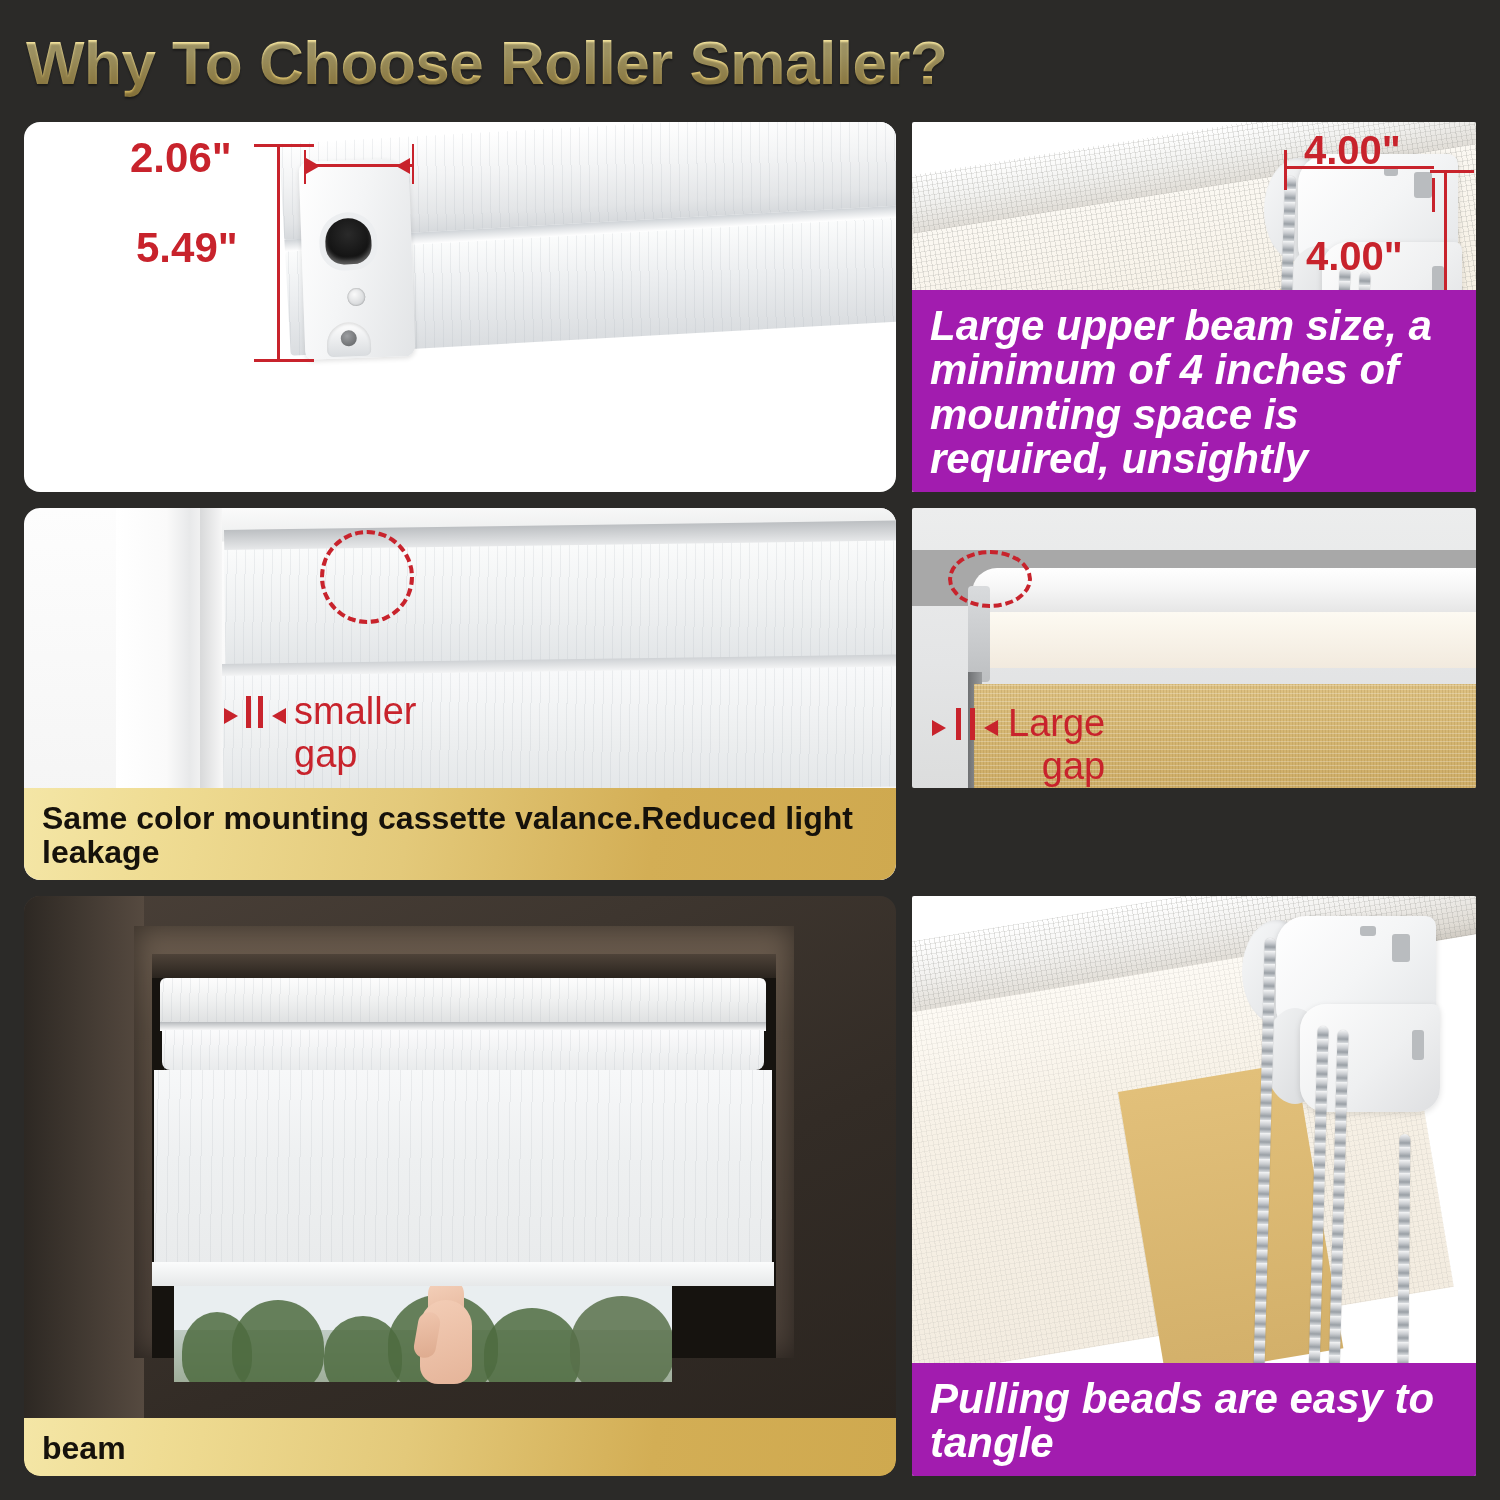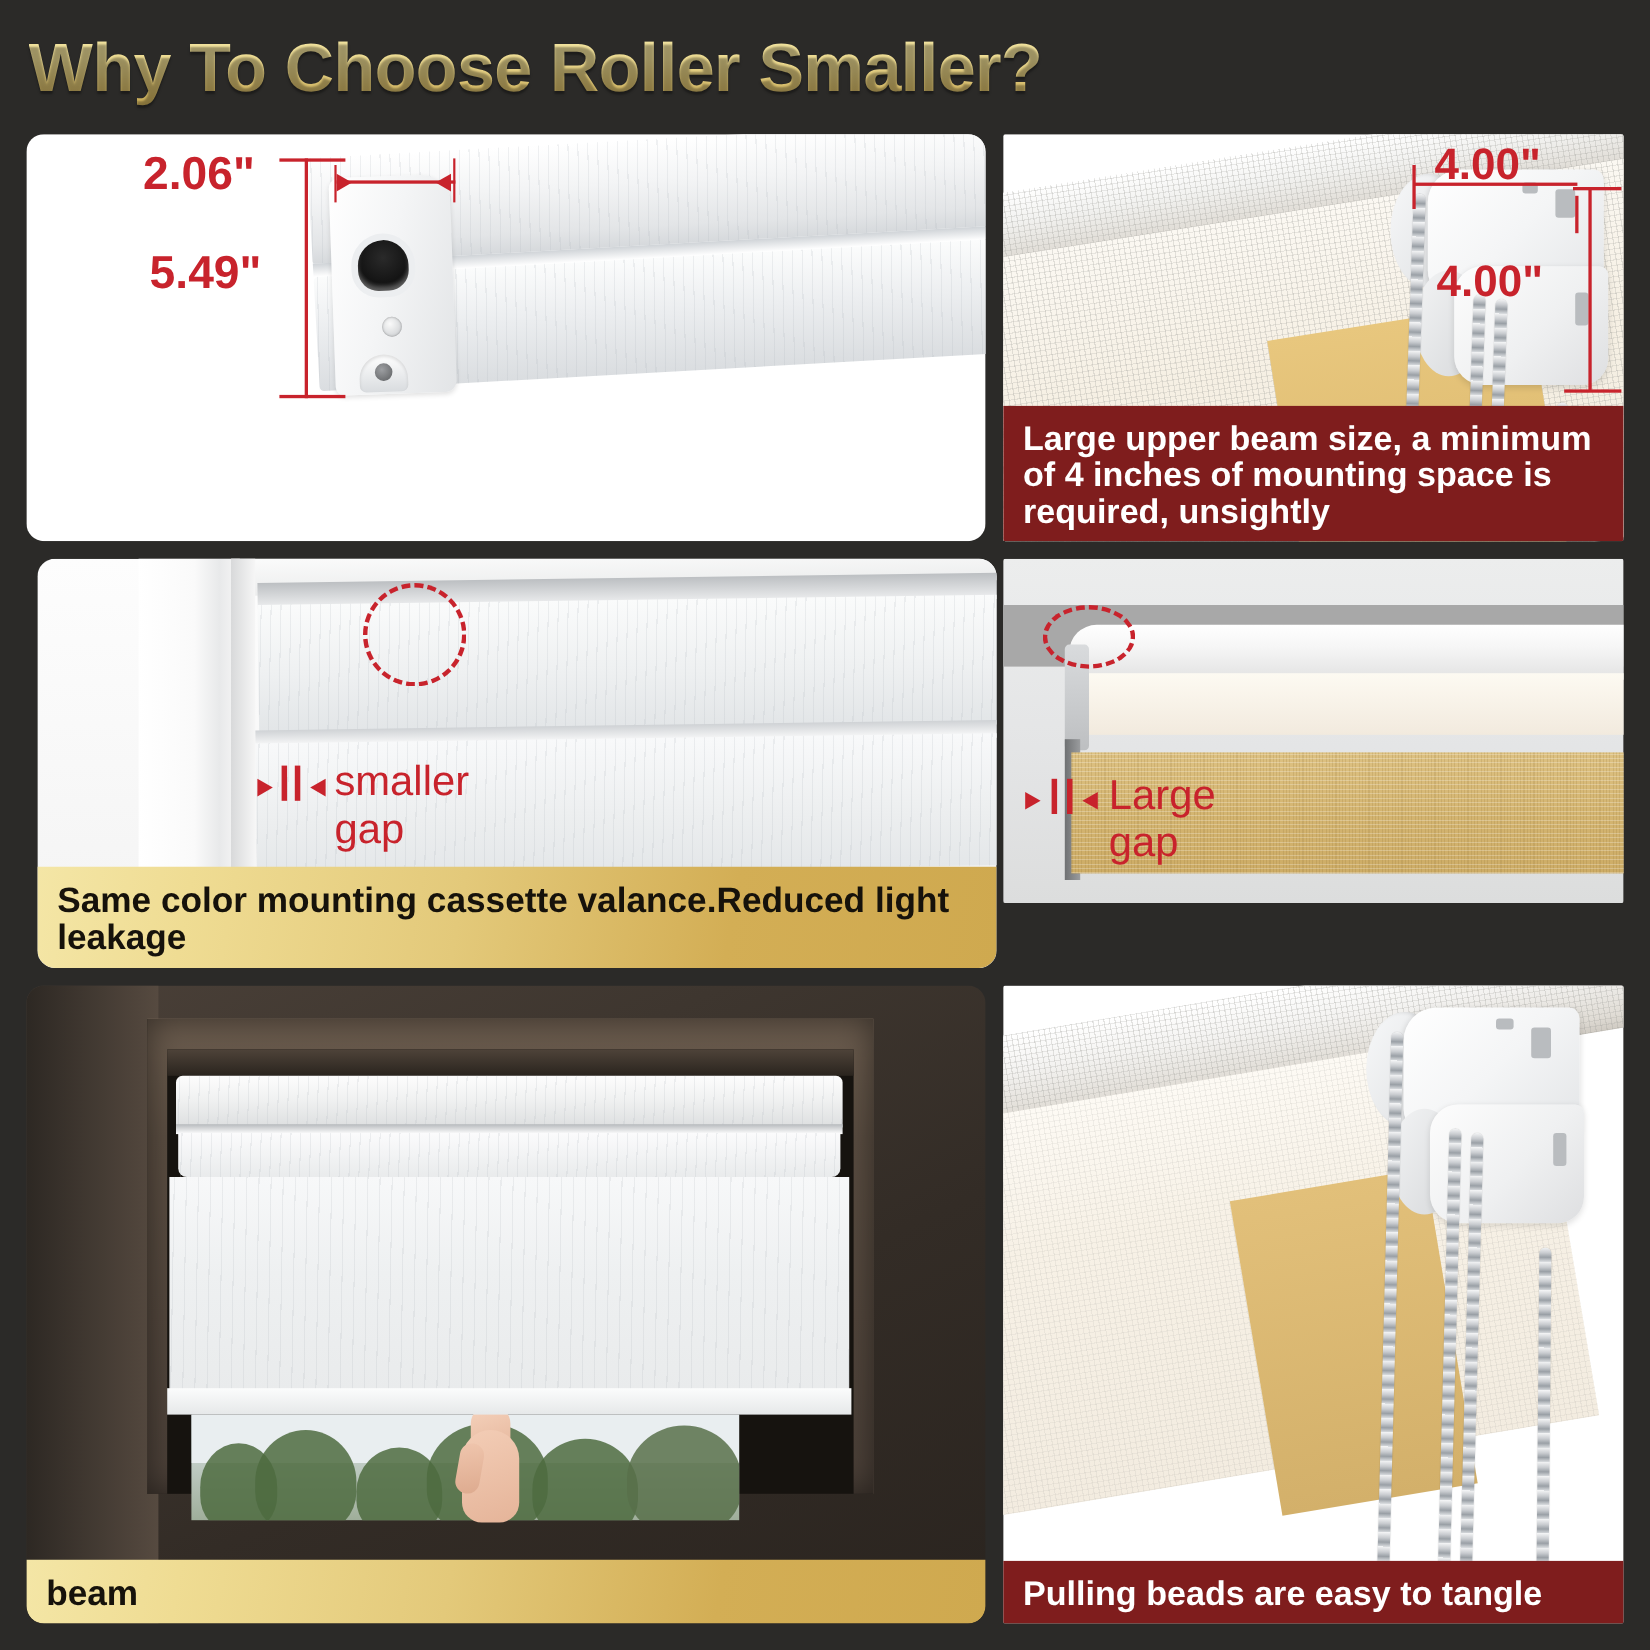--- a/index.html
+++ b/index.html
@@ -39,21 +39,21 @@
     display:flex; align-items:flex-start;
     padding:14px 18px 10px 18px;
     font-weight:bold; line-height:1.06;
   }
   .cap.gold{
     background:linear-gradient(100deg,#f4e6a6 0%,#efdc93 16%,#e3c97a 44%,#d3ae55 72%,#cfa94f 100%);
     color:#16120b; font-size:32px;
     border-radius:0 0 16px 16px;
   }
   .cap.grey{
-    background:#7f1d1d; color:#ffffff; font-size:31px;
+    background:#a21caf; color:#ffffff; font-size:42px;font-style:italic;
   }
   .cap span{ display:block; }
 
   
   .p1 .bg{ position:absolute; inset:0; background:#ffffff; }
   .valance{
     position:absolute; left:255px; top:22px; width:700px; height:230px;
     transform:rotate(-3.2deg); transform-origin:left top;
   }
   .val-top{
@@ -427,21 +427,21 @@
         <div class="dline" style="left:510px; top:232px; width:52px; height:3px;"></div>
         <div class="lbl" style="left:394px; top:112px; font-size:40px;">4.00"</div>
       </div>
     </div>
 
     <div class="cap grey">
       <span>Large upper beam size, a minimum of 4 inches of mounting space is required, unsightly</span>
     </div>
   </div>
 
-  <div class="panel good p3" style="left:24px; top:398px; width:872px; height:372px;margin-left:10px;">
+  <div class="panel good p3" style="left:24px; top:398px; width:872px; height:372px;">
     <div class="art">
       <div class="bg"></div>
       <div class="frame-top"></div>
       <div class="cass3"></div>
       <div class="shade3a">
           <div class="val-streaks"></div>
         </div>
       <div class="rail3"></div>
       <div class="shade3b">
           <div class="val-streaks"></div>
@@ -458,21 +458,21 @@
         <div class="arrow ar-left" style="left:248px; top:200px;"></div>
         <div class="lbl" style="position:absolute; left:270px; top:182px; color:#c8232c; font-size:38px; font-weight:normal;">smaller gap</div>
       </div>
     </div>
 
     <div class="cap gold">
       <span>Same color mounting cassette valance.Reduced light leakage</span>
     </div>
   </div>
 
-  <div class="panel bad p4" style="left:912px; top:398px; width:564px; height:313px;">
+  <div class="panel bad p4" style="left:912px; top:398px; width:564px; height:280px;text-align:right;">
     <div class="art">
       <div class="bg"></div>
       <div class="grey-top"></div>
       <div class="tube4"></div>
       <div class="fab4"></div>
       <div class="bkt4"></div>
       <div class="edge4"></div>
       <div class="fab4b"></div>
 
       <div class="dashcircle" style="left:36px; top:42px; width:84px; height:58px;"></div>

